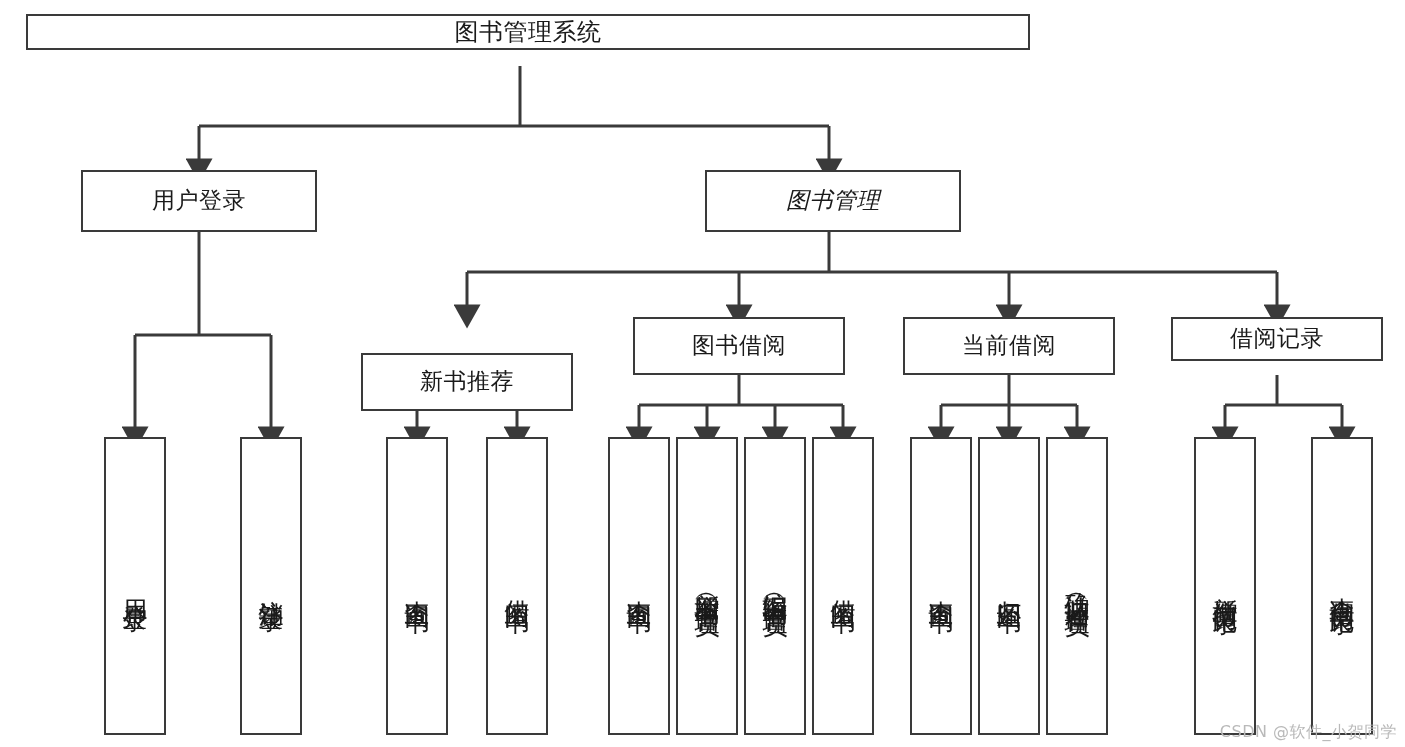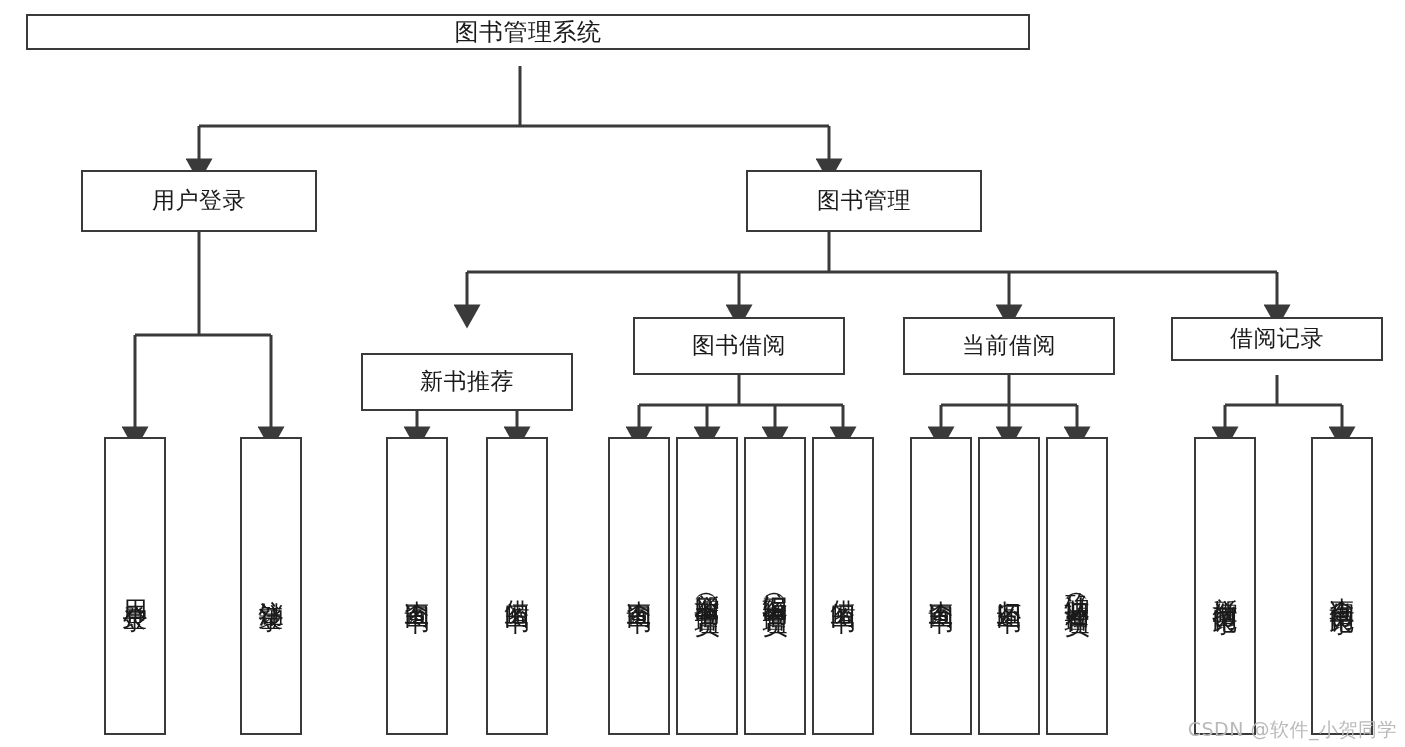--- a/index.html
+++ b/index.html
@@ -59,21 +59,21 @@
     text-orientation: upright;
     font-size: 25px;
     line-height: 1.0;
     letter-spacing: 3px;
     max-height: 100%;
   }
   #watermark {
     position: absolute;
     right: 8px;
     bottom: 4px;
-    font-size: 19px;
+    font-size: 16px;
     color: #b9b9b9;
     letter-spacing: 0.5px;
     white-space: nowrap;
     font-family: "DejaVu Sans", "Liberation Sans", sans-serif;
     margin-top: 12px;
   }
 </style>
 </head>
 <body>
 
@@ -129,21 +129,21 @@
     </g>
   </svg>
 
   <div class="node root horiz" style="left:18px; top:14px; width:1004px; height:36px;margin-left:8px;">
     <span class="label">图书管理系统</span>
   </div>
 
   <div class="node horiz" style="left:81px; top:170px; width:236px; height:62px;">
     <span class="label">用户登录</span>
   </div>
-  <div class="node horiz" style="left:746px; top:170px; width:236px; height:62px;">
+  <div class="node horiz" style="left:705px; top:170px; width:256px; height:62px;font-style:italic;">
     <span class="label">图书管理</span>
   </div>
 
   <div class="node horiz" style="left:361px; top:317px; width:212px; height:58px;margin-top:36px;">
     <span class="label">新书推荐</span>
   </div>
   <div class="node horiz" style="left:903px; top:317px; width:212px; height:58px;">
     <span class="label">当前借阅</span>
   </div>
   <div class="node horiz" style="left:633px; top:317px; width:212px; height:58px;">

